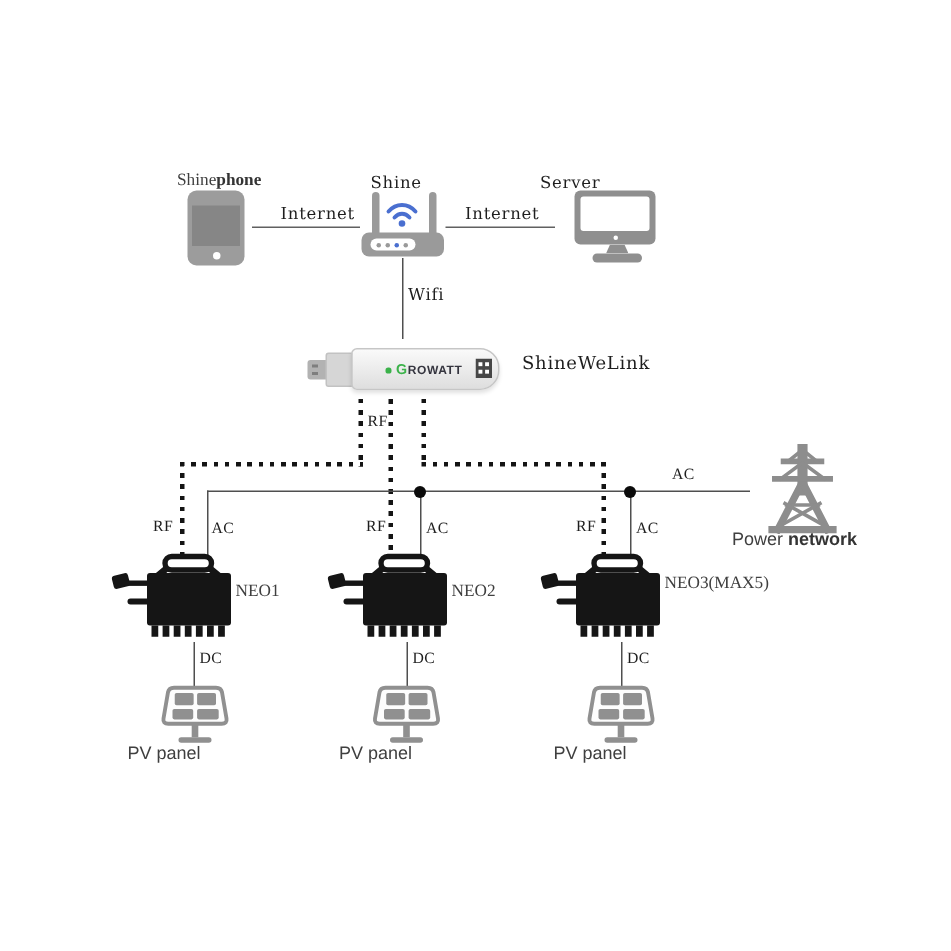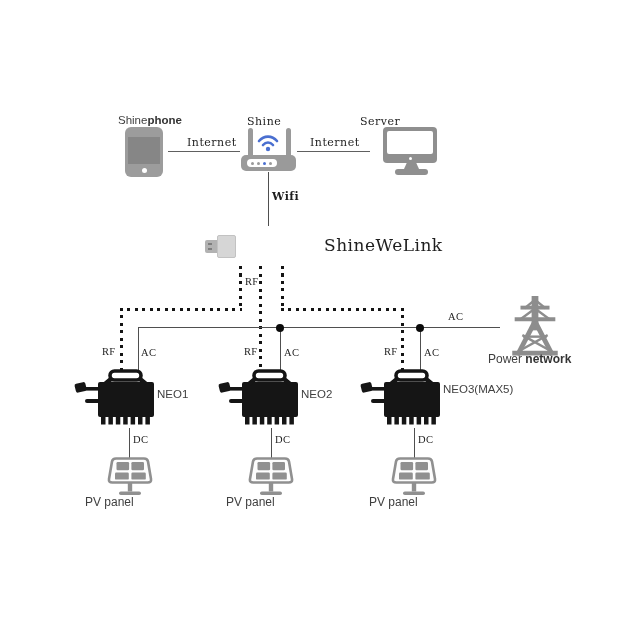--- a/index.html
+++ b/index.html
@@ -2,21 +2,21 @@
 <html><head>
 <meta charset="utf-8">
 <style>
   html,body{margin:0;padding:0;background:#fff;}
   .canvas{position:relative;width:634px;height:634px;background:#ffffff;overflow:hidden;
           font-family:"Liberation Sans",sans-serif;}
   .abs{position:absolute;}
   .serif{font-family:"DejaVu Serif",serif;color:#1e1e1e;font-size:11px;letter-spacing:.5px;white-space:nowrap;}
   .serif-sm{font-family:Liberation Serif, serif;color:#1e1e1e;font-size:10.5px;letter-spacing:.3px;white-space:nowrap;}
   .sans{font-family:"Liberation Sans",sans-serif;color:#3f3f3f;font-size:12px;white-space:nowrap;}
-  .sans-sm{font-family:Liberation Sans, sans-serif;color:#3f3f3f;font-size:11.5px;white-space:nowrap;}
+  .sans-sm{font-family:Liberation Serif, serif;color:#3f3f3f;font-size:11.5px;white-space:nowrap;}
   .b{font-weight:700;color:#343434;}
   .line-h{height:1.2px;background:#4f4f4f;}
   .line-v{width:1.2px;background:#4f4f4f;}
   .lite-h{height:1.2px;background:#606060;}
   .dot-v{width:3px;background:repeating-linear-gradient(to bottom,#141414 0 3px,transparent 3px 7.5px);}
   .dot-h{height:3px;background:repeating-linear-gradient(to right,#141414 0 3px,transparent 3px 7.5px);}
   .junction{width:8px;height:8px;border-radius:50%;background:#0b0b0b;}
   .ctr{text-align:left;}
   
   .phone{width:38px;height:50px;background:#9c9c9c;border-radius:6px;}
@@ -81,28 +81,39 @@
 
   <div class="abs serif" style="left:360px;top:115px;">Server</div>
   <div class="abs monitor" style="left:383px;top:127px;">
     <div class="screen"></div>
     <div class="dot"></div>
   </div>
   <div class="abs neck" style="left:404px;top:163px;"></div>
   <div class="abs mon-base" style="left:395px;top:169px;"></div>
 
   <div class="abs line-v" style="left:267.5px;top:172px;height:54px;"></div>
-  <div class="abs serif" style="left:272px;top:190px;font-weight:bold;">Wifi</div>
+  <div class="abs serif" style="left:272px;top:190px;">Wifi</div>
 
   <div class="abs usb-metal" style="left:205px;top:240px;">
     <div class="usb-pin" style="left:3px;top:3px;"></div>
     <div class="usb-pin" style="left:3px;top:8px;"></div>
   </div>
   <div class="abs usb-collar" style="left:217px;top:235px;"></div>
-  <div class="abs serif" style="left:324px;top:235px;font-size:17px;">ShineWeLink</div>
+  <div class="abs usb-body" style="left:234px;top:232px;">
+    <div class="led-green"></div>
+    <div class="logo"><span class="g">G</span><span>ROWATT</span></div>
+    <svg class="abs" style="left:82px;top:6px;" width="11" height="13" viewBox="0 0 11 13">
+      <rect width="11" height="13" fill="#474747"></rect>
+      <rect x="2" y="2.5" width="2.6" height="2.6" fill="#fff"></rect>
+      <rect x="6.4" y="2.5" width="2.6" height="2.6" fill="#fff"></rect>
+      <rect x="2" y="7.5" width="2.6" height="2.6" fill="#fff"></rect>
+      <rect x="6.4" y="7.5" width="2.6" height="2.6" fill="#fff"></rect>
+    </svg>
+  </div>
+  <div class="abs serif" style="left:348px;top:235px;font-size:12px;">ShineWeLink</div>
 
   <div class="abs dot-v" style="left:239px;top:266px;height:45px;"></div>
   <div class="abs dot-v" style="left:259px;top:266px;height:105px;"></div>
   <div class="abs dot-v" style="left:281px;top:266px;height:43px;"></div>
   <div class="abs serif-sm" style="left:245px;top:276px;">RF</div>
   <div class="abs dot-h" style="left:120px;top:308px;width:122px;"></div>
   <div class="abs dot-v" style="left:120px;top:308px;height:63px;"></div>
   <div class="abs dot-h" style="left:281px;top:308px;width:123px;"></div>
   <div class="abs dot-v" style="left:401px;top:308px;height:63px;"></div>
 

